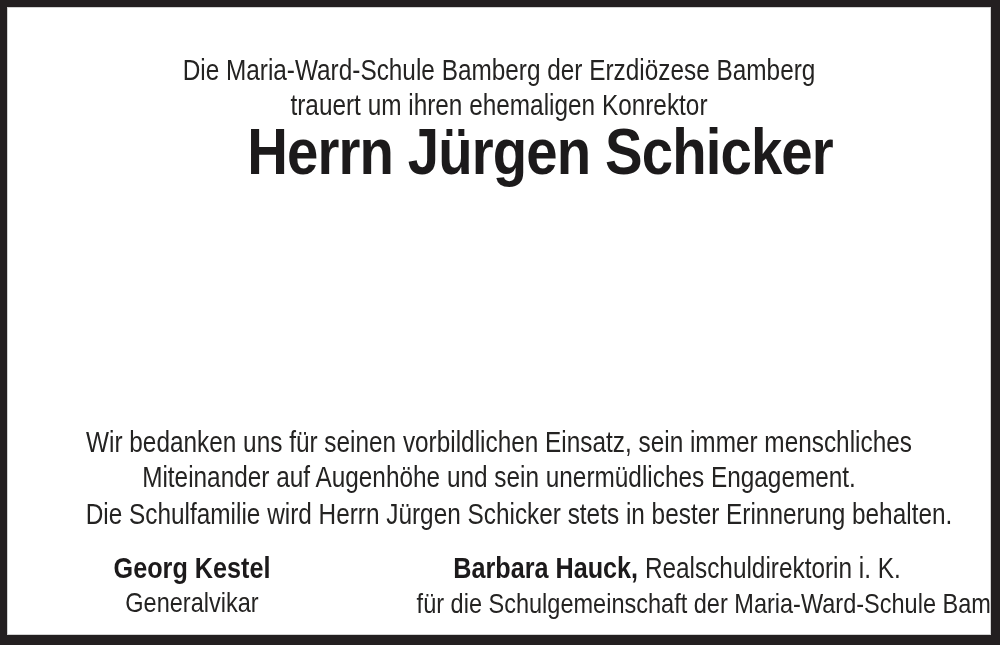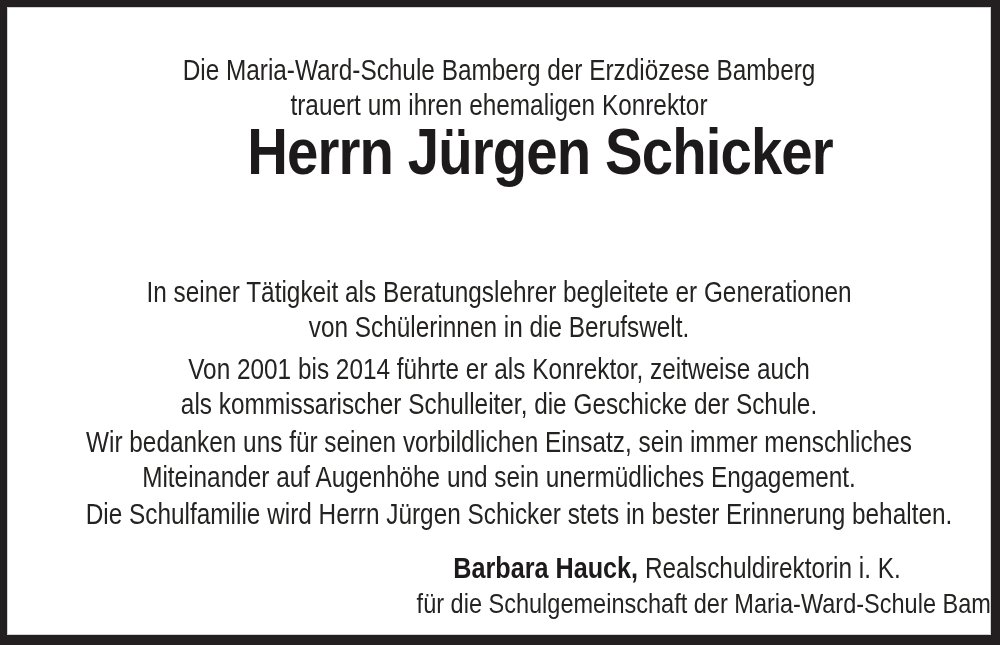--- a/index.html
+++ b/index.html
@@ -92,38 +92,34 @@
   <div class="intro">
     <div class="line">Die Maria-Ward-Schule Bamberg der Erzdiözese Bamberg</div>
     <div class="line">trauert um ihren ehemaligen Konrektor</div>
   </div>
 
   <div class="headline">
     <div class="line">Herrn Jürgen Schicker</div>
   </div>
 
 
-  <div class="para p2">
-    <div class="line">In seiner Tätigkeit als Beratungslehrer begleitete er Generationen</div>
-    <div class="line">von Schülerinnen in die Berufswelt.</div>
-  </div>
 
-  <div class="para p3">
-    <div class="line">Von 2001 bis 2014 führte er als Konrektor, zeitweise auch</div>
-    <div class="line">als kommissarischer Schulleiter, die Geschicke der Schule.</div>
-  </div>
 
   <div class="para p5">
     <div class="line">Die Schulfamilie wird Herrn Jürgen Schicker stets in bester Erinnerung behalten.</div>
   </div>
 
   <div class="para p4">
     <div class="line">Wir bedanken uns für seinen vorbildlichen Einsatz, sein immer menschliches</div>
     <div class="line">Miteinander auf Augenhöhe und sein unermüdliches Engagement.</div>
   </div>
 
+  <div class="sig sig-left">
+    <div class="line sig-name">Georg Kestel</div>
+    <div class="line sig-role">Generalvikar</div>
+  </div>
 
   <div class="sig sig-right">
     <div class="line sig-name"><span>Barbara Hauck,</span><span class="plain"> Realschuldirektorin i. K.</span></div>
     <div class="line sig-role">für die Schulgemeinschaft der Maria-Ward-Schule Bamberg</div>
   </div>
 
 </div>
 
 </body></html>

